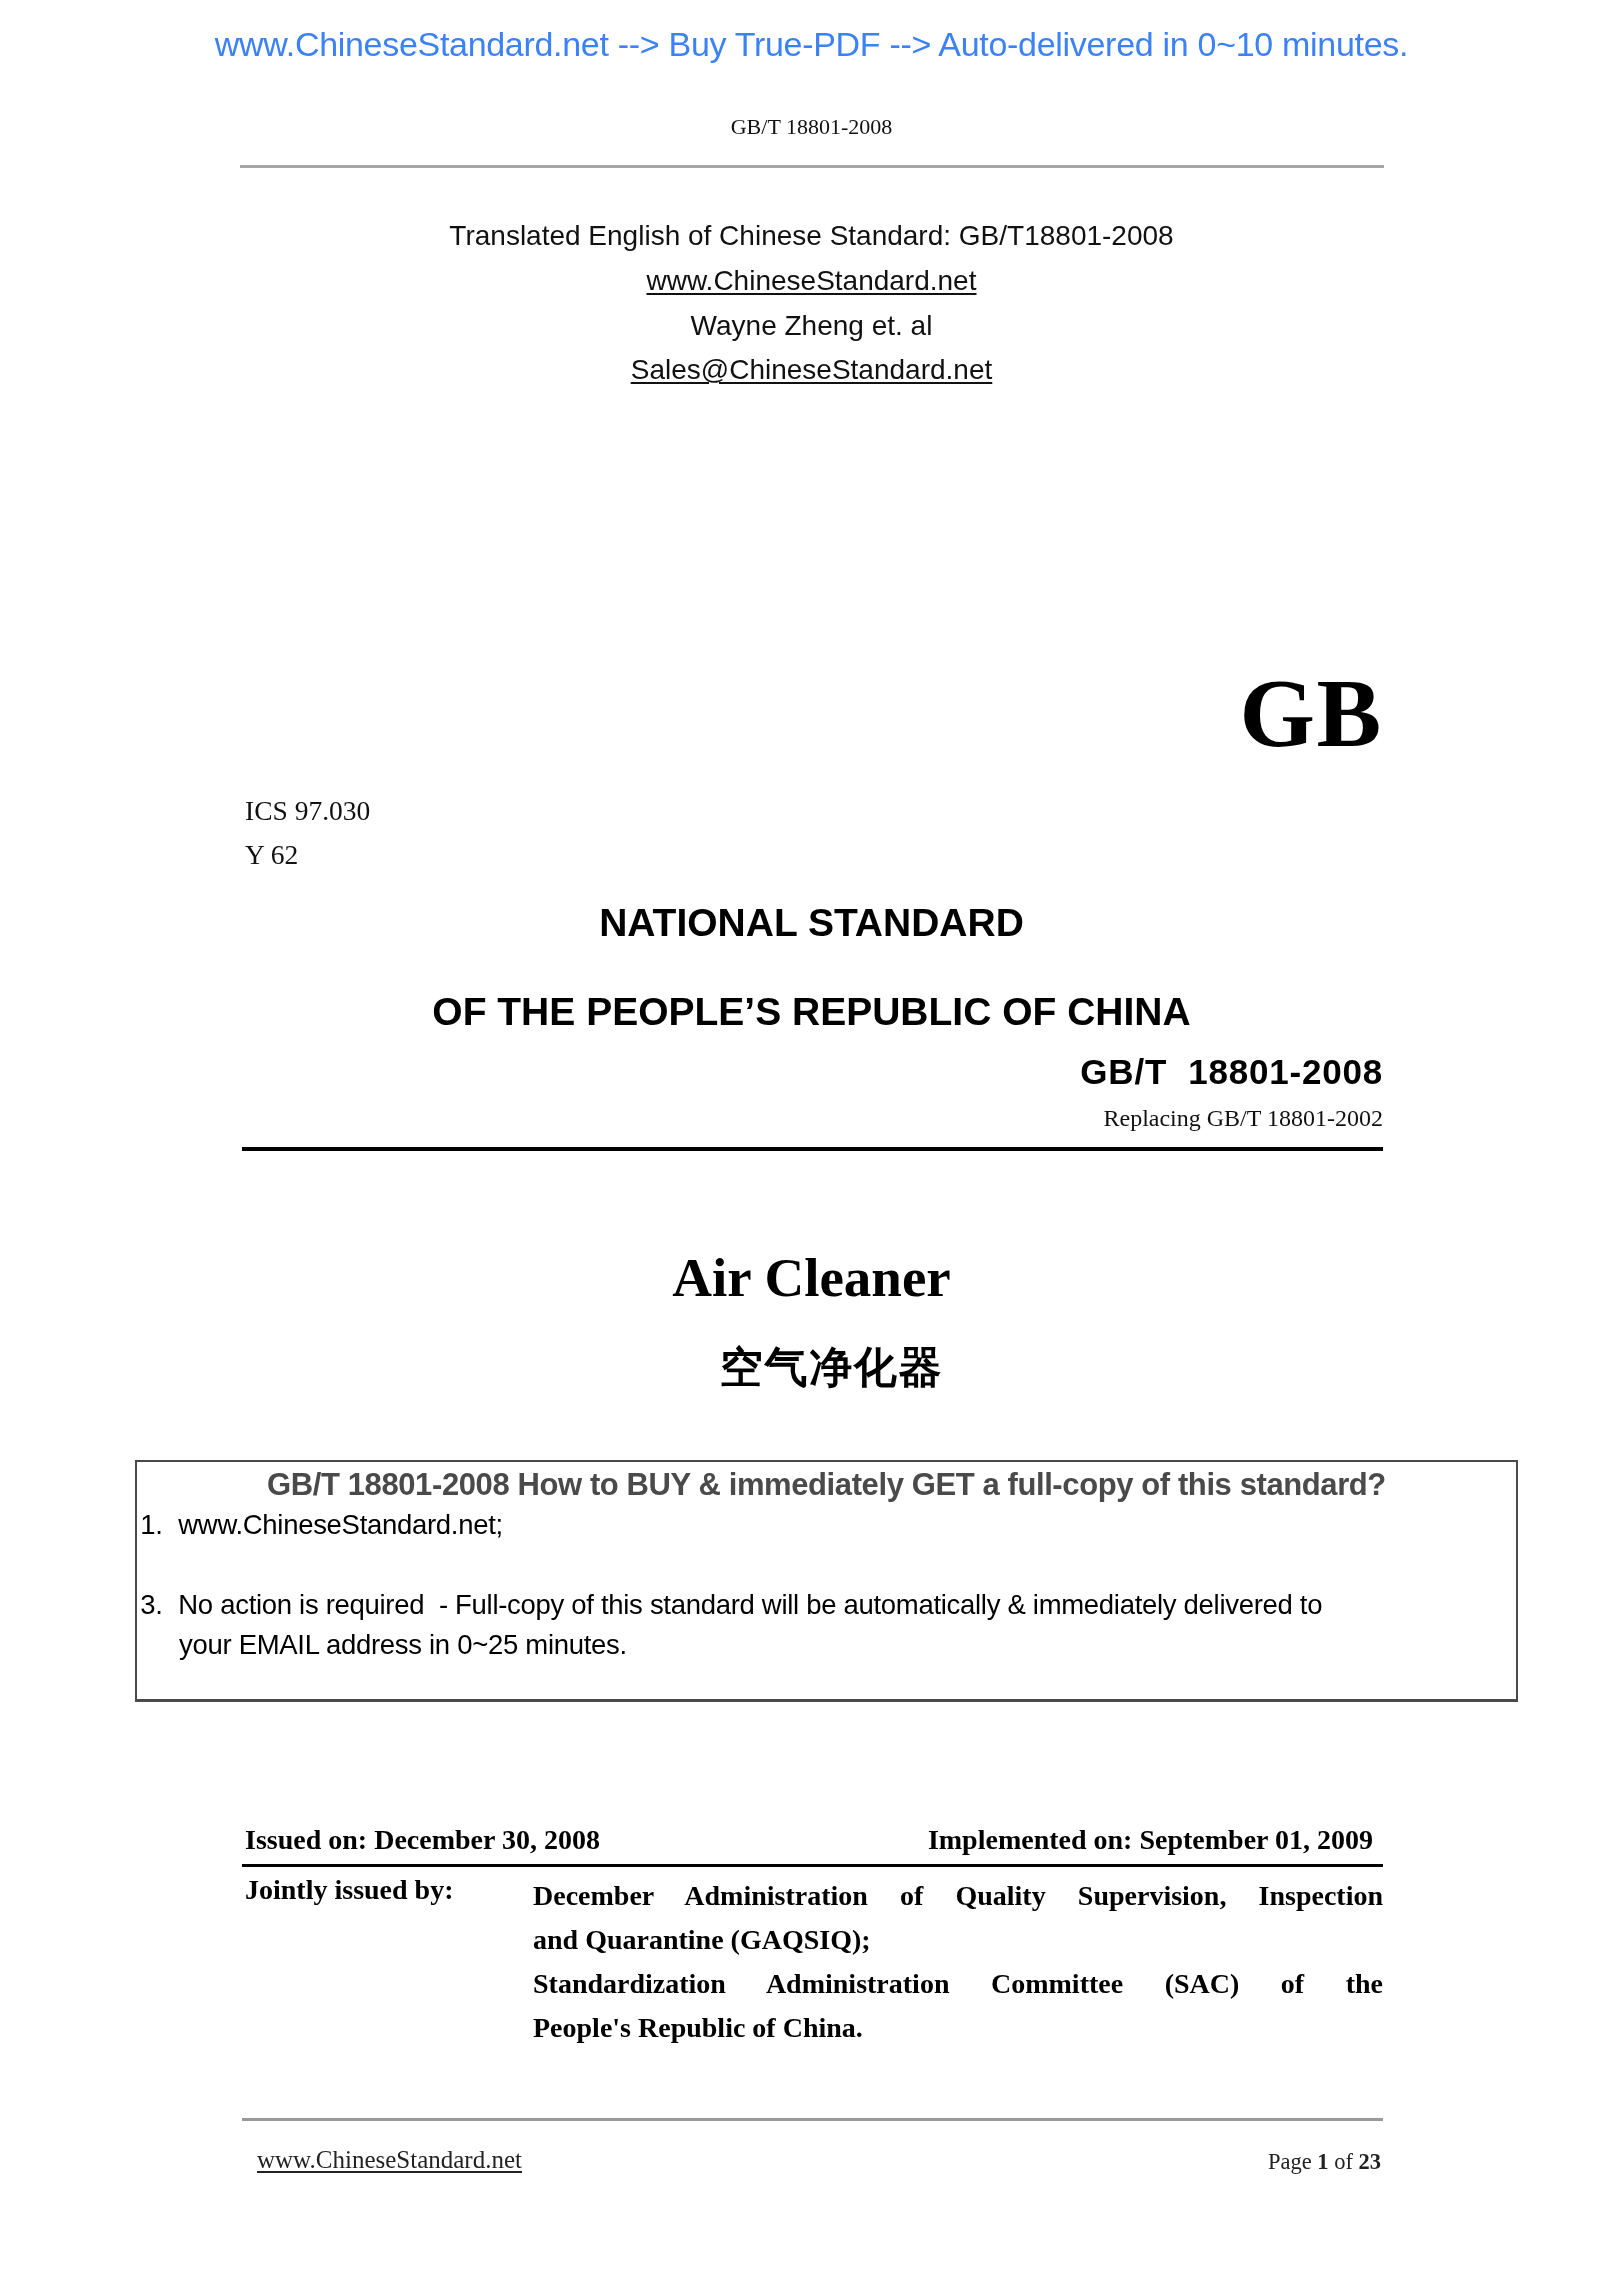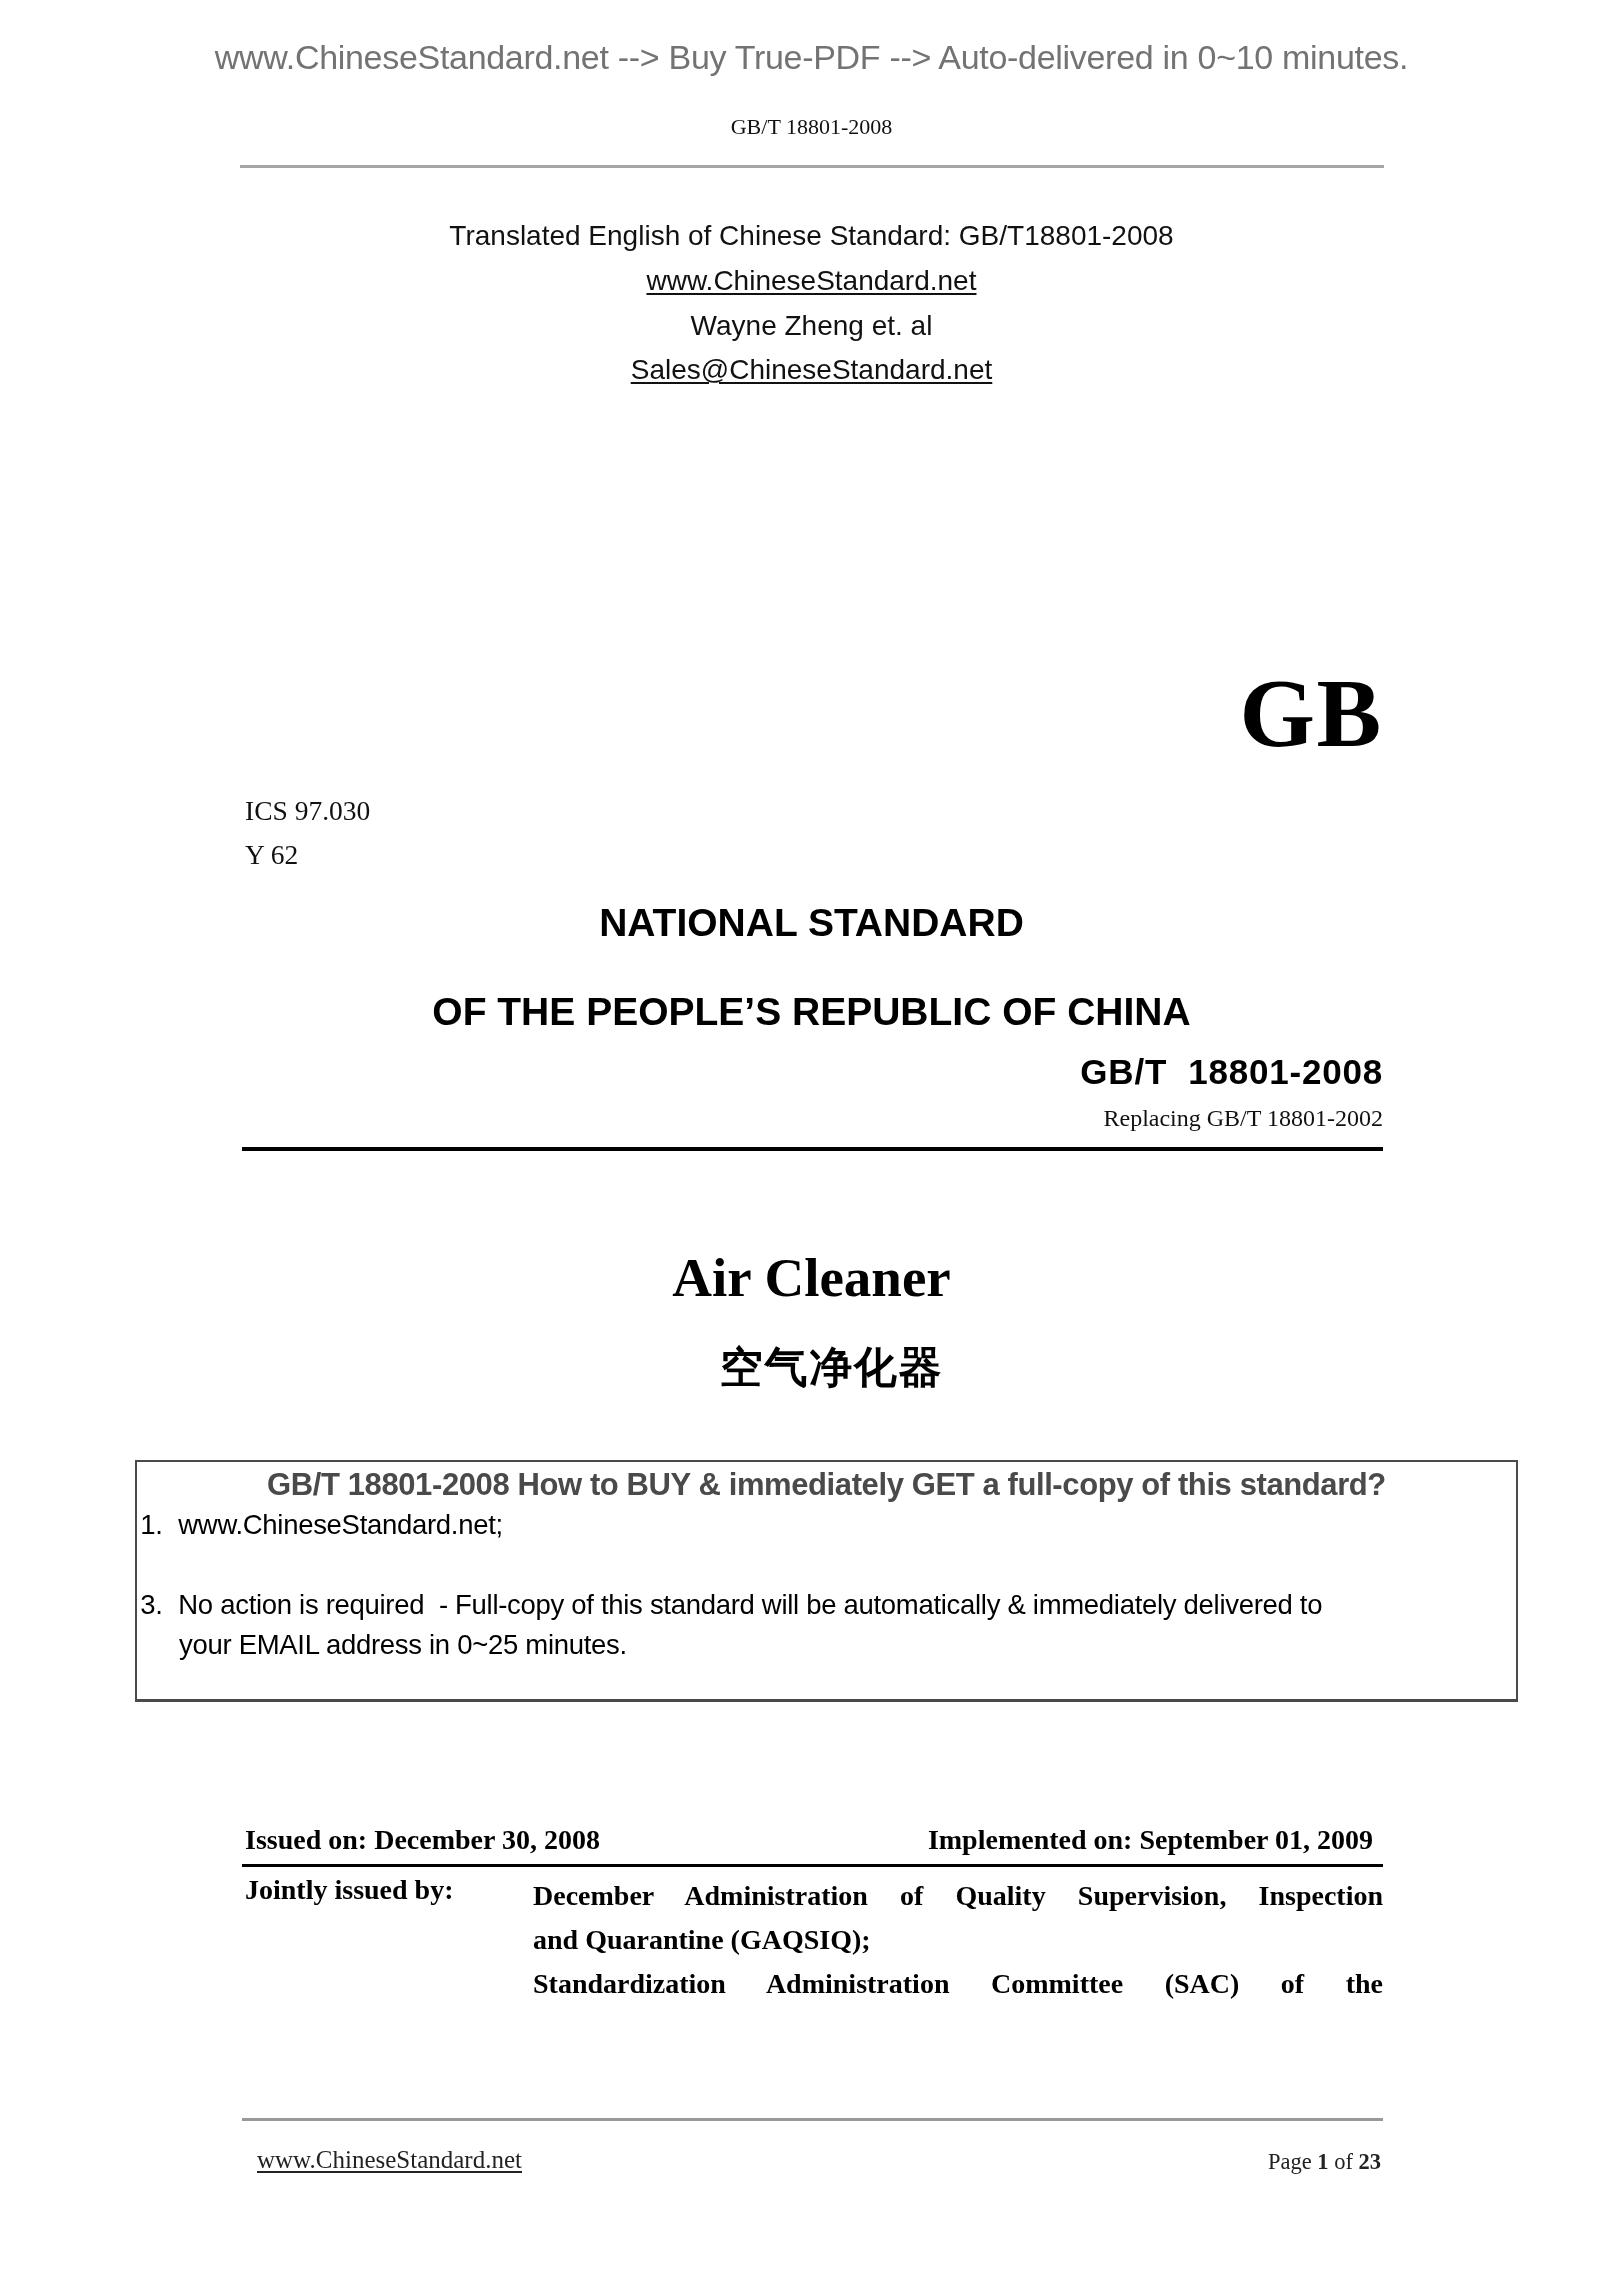--- a/index.html
+++ b/index.html
@@ -5,22 +5,22 @@
     html, body { margin: 0; padding: 0; background: #ffffff; }
     body {
       width: 1623px; height: 2295px; position: relative; overflow: hidden;
       font-family: "Liberation Serif", serif; color: #000;
     }
     .abs { position: absolute; }
     .center { left: 0; width: 1623px; text-align: center; }
 
     
     .banner {
-      top: 38px; font-family: "Liberation Sans", sans-serif;
-      font-size: 34px; color: #737373; letter-spacing: -0.3px; white-space: nowrap;
+      top: 25px; font-family: "Liberation Sans", sans-serif;
+      font-size: 34px; color: #3b82f6; letter-spacing: -0.3px; white-space: nowrap;
     }
     .running-head {
       top: 114px; font-family: "Liberation Serif", serif; font-size: 22px; color: #111;
     }
     .hr-gray { background: #a6a6a6; height: 2.5px; }
 
     
     .info {
       font-family: "Liberation Sans", sans-serif; font-size: 28px; color: #111;
     }
@@ -134,20 +134,21 @@
 </div>
 
 <div class="abs issued issued-left">Issued on: December 30, 2008</div>
 <div class="abs issued issued-right">Implemented on: September 01, 2009</div>
 <div class="abs hr-issued"></div>
 <div class="abs jointly-label">Jointly issued by:</div>
 <div class="abs jointly-body">
   <span class="line just">December Administration of Quality Supervision, Inspection</span>
   <span class="line">and Quarantine (GAQSIQ);</span>
   <span class="line just">Standardization Administration Committee (SAC) of the</span>
+  <span class="line">People's Republic of China.</span>
 </div>
 
 <div class="abs hr-footer"></div>
 <div class="abs footer-link">www.ChineseStandard.net</div>
 <div class="abs footer-page">
   <span>Page</span>
   <b>1</b>
   <span>of</span>
   <b>23</b>
 </div>

